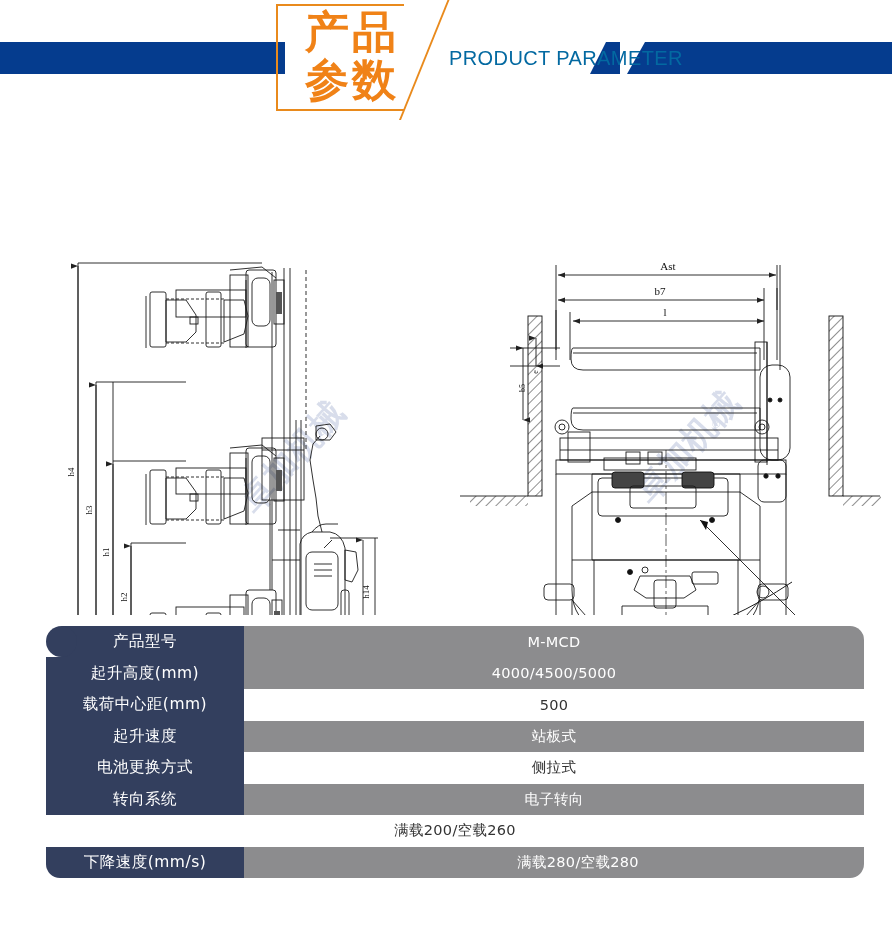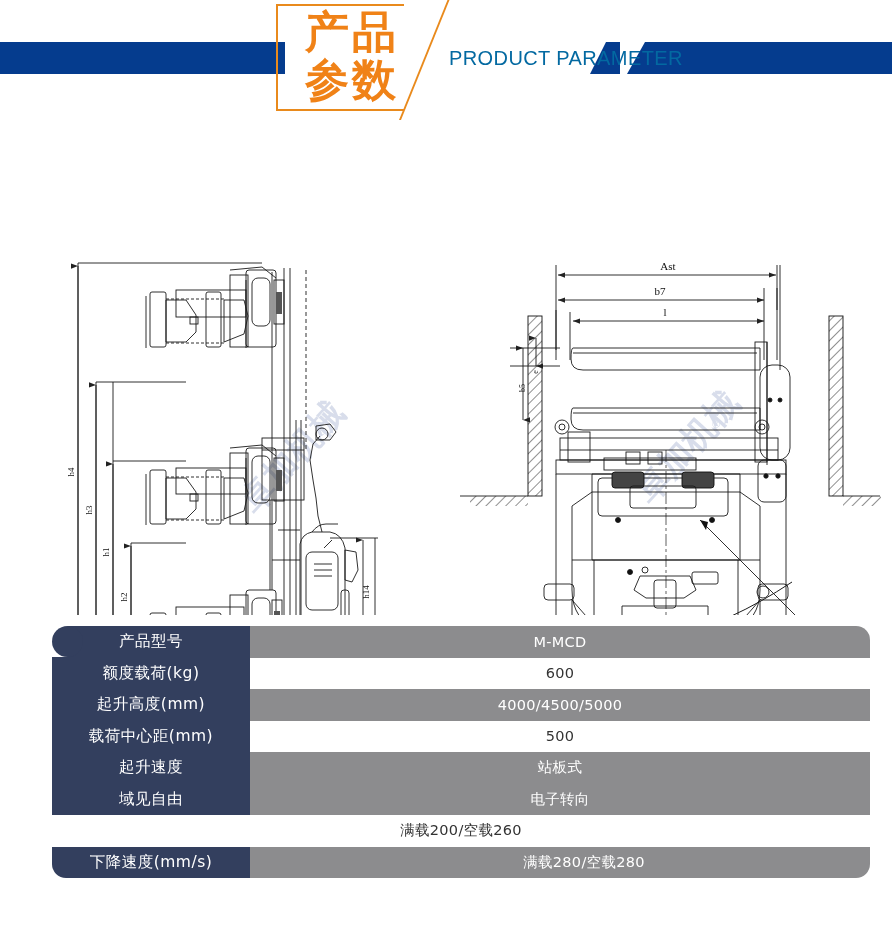--- a/index.html
+++ b/index.html
@@ -95,21 +95,21 @@
   .drawings {
     position: relative;
     width: 892px;
     height: 495px;
   }
   .drawing-svg { position: absolute; left: 0; top: 0; }
 
   
   .spec-table {
     position: absolute;
-    left: 52px; top: 626px;
+    left: 46px; top: 626px;
     width: 818px;
   }
   .spec-row {
     position: relative;
     height: 31.5px;
     display: flex;
     align-items: stretch;
   }
   .spec-label {
     width: 198px;
@@ -476,43 +476,43 @@
 
 <div class="spec-table">
 
   <div class="spec-row shade">
     <div class="corner-circle-cut"></div>
     <div class="corner-circle"></div>
     <div class="spec-label">产品型号</div>
     <div class="spec-value">M-MCD</div>
   </div>
 
-  <div class="spec-row plain">
-    <div class="spec-label">额度载荷(kg)</div>
-    <div class="spec-value">600</div>
-  </div>
 
   <div class="spec-row shade">
     <div class="spec-label">起升高度(mm)</div>
     <div class="spec-value">4000/4500/5000</div>
   </div>
 
   <div class="spec-row plain">
     <div class="spec-label">载荷中心距(mm)</div>
     <div class="spec-value">500</div>
   </div>
 
   <div class="spec-row shade">
     <div class="spec-label">起升速度</div>
     <div class="spec-value">站板式</div>
   </div>
 
+  <div class="spec-row plain">
+    <div class="spec-label">电池更换方式</div>
+    <div class="spec-value">侧拉式</div>
+  </div>
 
   <div class="spec-row shade">
-    <div class="spec-label">域见自由</div>
+    <div class="spec-label">转向系统</div>
     <div class="spec-value">电子转向</div>
   </div>
 
   <div class="spec-row plain">
     <div class="spec-value">满载200/空载260</div>
   </div>
 
   <div class="spec-row shade">
     <div class="spec-label">下降速度(mm/s)</div>
     <div class="spec-value">满载280/空载280</div>

